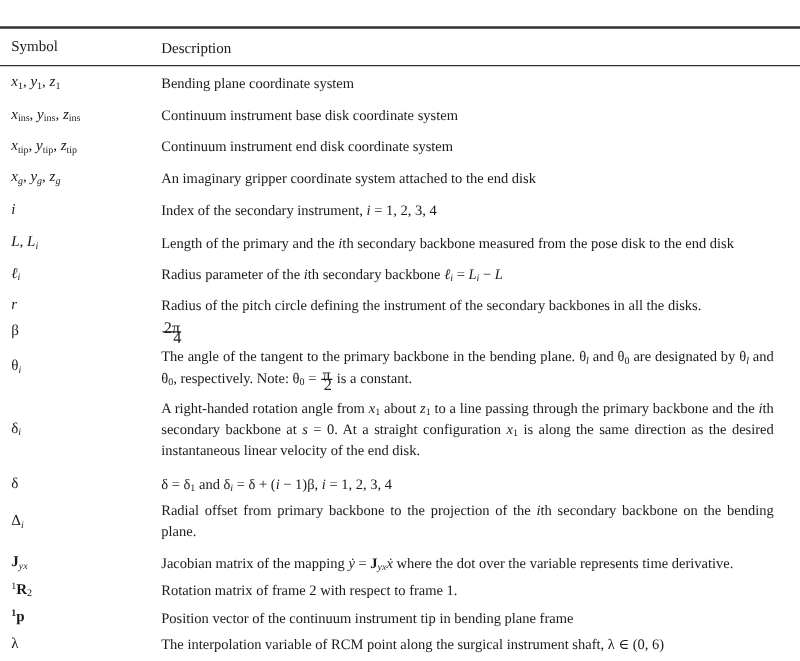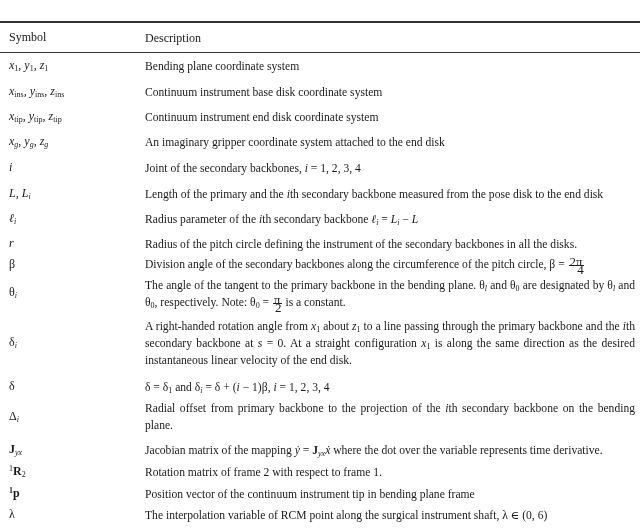--- a/index.html
+++ b/index.html
@@ -3,21 +3,21 @@
 <meta charset="utf-8">
 <style>
   html, body { margin:0; padding:0; background:#ffffff; }
   body { width:640px; height:529px; overflow:hidden; font-family:"Liberation Serif", "DejaVu Serif", serif; color:#1a1a1a; }
   .table { position:relative; width:640px; height:529px;margin-top:20px; }
   .rule-top { position:absolute; left:0; top:1px; width:640px; height:2px; background:#333; }
   .rule-mid { position:absolute; left:0; top:32px; width:640px; height:1px; background:#333; }
   .rule-bot { position:absolute; left:0; top:525px; width:640px; height:2px; background:#333; }
   .row { position:absolute; left:0; width:640px; }
   .sym { position:absolute; left:9px; font-size:12px; white-space:nowrap; }
-  .desc { position:absolute; left:145px; width:490px; font-size:11.6px; line-height:17px; text-align:justify; }
+  .desc { position:absolute; left:129px; width:490px; font-size:11.6px; line-height:17px; text-align:justify; }
   .head .sym, .head .desc { font-size:12px; }
   i, .it { font-style:italic; }
   b.bf { font-weight:bold; font-style:normal; }
   sub { font-size:8px; vertical-align:-2px; line-height:0; }
   sup { font-size:8px; vertical-align:4px; line-height:0; }
   .frac { display:inline-block; vertical-align:middle; text-align:right; font-size:13px; line-height:7px; margin:0 1px; }
   .frac span { display:block; }
   .frac .num { border-bottom:0.8px solid #222; padding:0 1px; }
 </style>
 </head>
@@ -47,41 +47,41 @@
     <span class="desc">Continuum instrument end disk coordinate system</span>
   </div>
 
   <div class="row" style="top:114px;">
     <span class="sym"><i>x</i><sub><i>g</i></sub>, <i>y</i><sub><i>g</i></sub>, <i>z</i><sub><i>g</i></sub></span>
     <span class="desc">An imaginary gripper coordinate system attached to the end disk</span>
   </div>
 
   <div class="row" style="top:140px;">
     <span class="sym"><i>i</i></span>
-    <span class="desc"><span>Joint of the secondary backbones, </span><i>i</i><span> = 1, 2, 3, 4</span></span>
+    <span class="desc"><span>Index of the secondary instrument, </span><i>i</i><span> = 1, 2, 3, 4</span></span>
   </div>
 
   <div class="row" style="top:166px;">
     <span class="sym"><i>L</i>, <i>L<sub>i</sub></i></span>
     <span class="desc"><span>Length of the primary and the </span><i>i</i><span>th secondary backbone measured from the pose disk to the end disk</span></span>
   </div>
 
   <div class="row" style="top:191px;">
     <span class="sym"><i>ℓ</i><sub><i>i</i></sub></span>
     <span class="desc"><span>Radius parameter of the </span><i>i</i><span>th secondary backbone </span><i>ℓ</i><sub><i>i</i></sub> = <i>L</i><sub><i>i</i></sub> − <i>L</i></span>
   </div>
 
   <div class="row" style="top:216px;">
     <span class="sym"><i>r</i></span>
     <span class="desc">Radius of the pitch circle defining the instrument of the secondary backbones in all the disks.</span>
   </div>
 
   <div class="row" style="top:236px;">
     <span class="sym" style="top:1px;">β</span>
-    <span class="desc"><span>Division angle of the secondary backbones along the circumference of the pitch circle, β = </span><span class="frac"><span class="num">2π</span><span class="den">4</span></span></span>
+    <span class="desc"><span class="frac"><span class="num">2π</span><span class="den">4</span></span></span>
   </div>
 
   <div class="row" style="top:257px;">
     <span class="sym" style="top:8px;">θ<sub><i>i</i></sub></span>
     <span class="desc"><span>The angle of the tangent to the primary backbone in the bending plane. θ</span><sub><i>l</i></sub><span> and θ</span><sub>0</sub><span> are designated by θ</span><sub><i>l</i></sub><span> and θ</span><sub>0</sub><span>, respectively. Note: θ</span><sub>0</sub><span> = </span><span class="frac"><span class="num">π</span><span class="den">2</span></span><span> is a constant.</span></span>
   </div>
 
   <div class="row" style="top:298px;">
     <span class="sym" style="top:17px;">δ<sub><i>i</i></sub></span>
     <span class="desc"><span>A right-handed rotation angle from </span><i>x</i><sub>1</sub><span> about </span><i>z</i><sub>1</sub><span> to a line passing through the primary backbone and the </span><i>i</i><span>th secondary backbone at </span><i>s</i><span> = 0. At a straight configuration </span><i>x</i><sub>1</sub><span> is along the same direction as the desired instantaneous linear velocity of the end disk.</span></span>

